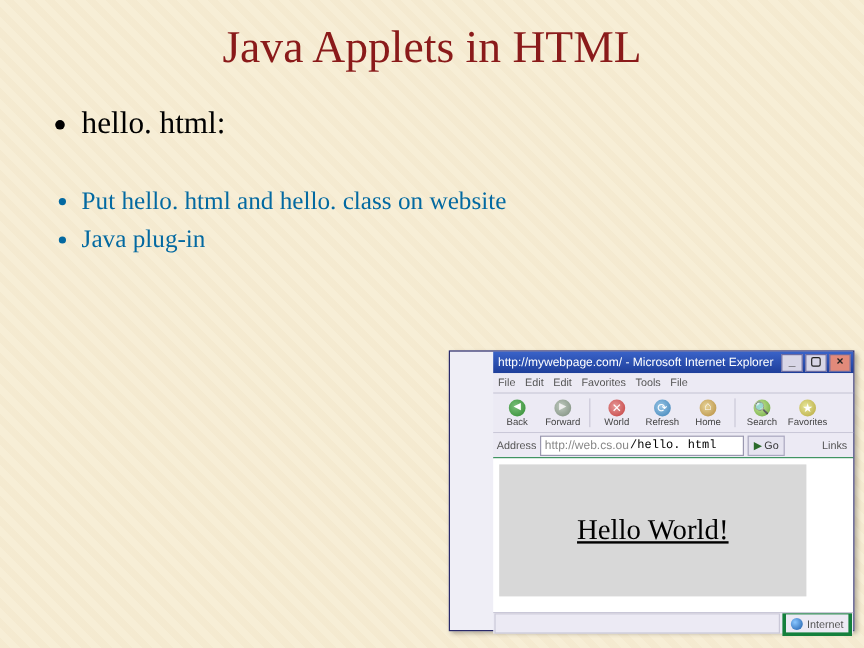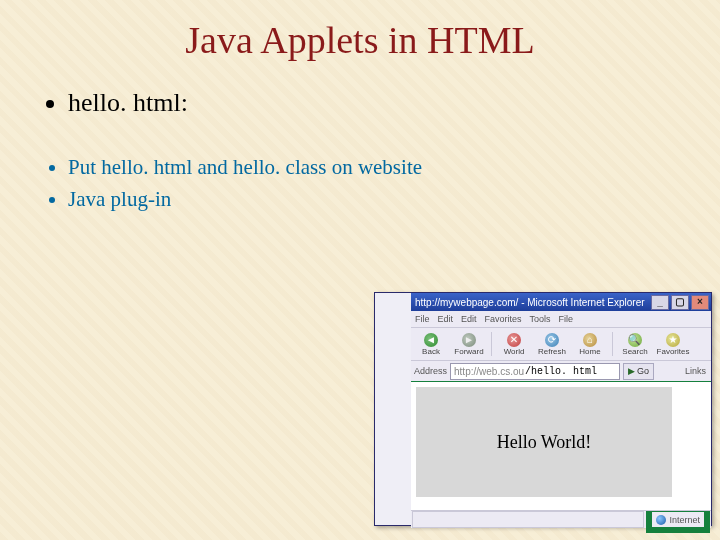--- a/index.html
+++ b/index.html
@@ -192,34 +192,35 @@
   }
   .applet {
     margin: 5px;
     width: 256px;
     height: 110px;
     background: #d8d8d8;
     display: flex;
     align-items: center;
     justify-content: center;
     font-family: "Times New Roman", serif;
-    font-size: 18px;
+    font-size: 24px;
     color: #000;
+    text-decoration: underline;
   }
   .statusbar {
     height: 17px;
     background: #eceaf4;
     display: flex;
     align-items: center;
     font-size: 9px;
     color:#555;
   }
   .statusbar .cell {
     height: 15px;
-    border: 6px solid #15803d;
+    border: 3px solid #15803d;
     margin: 0 1px;
     display:flex; align-items:center;
     padding: 0 4px;
     background:#eceaf4;
   }
   .statusbar .spacer { flex:1; border:1px solid #cac8d8; height:15px; margin:0 1px;}
   .globe {
     width:10px; height:10px; border-radius:50%;
     background: radial-gradient(circle at 35% 35%, #8ac6ff, #1a5aa8);
     margin-right:3px;

